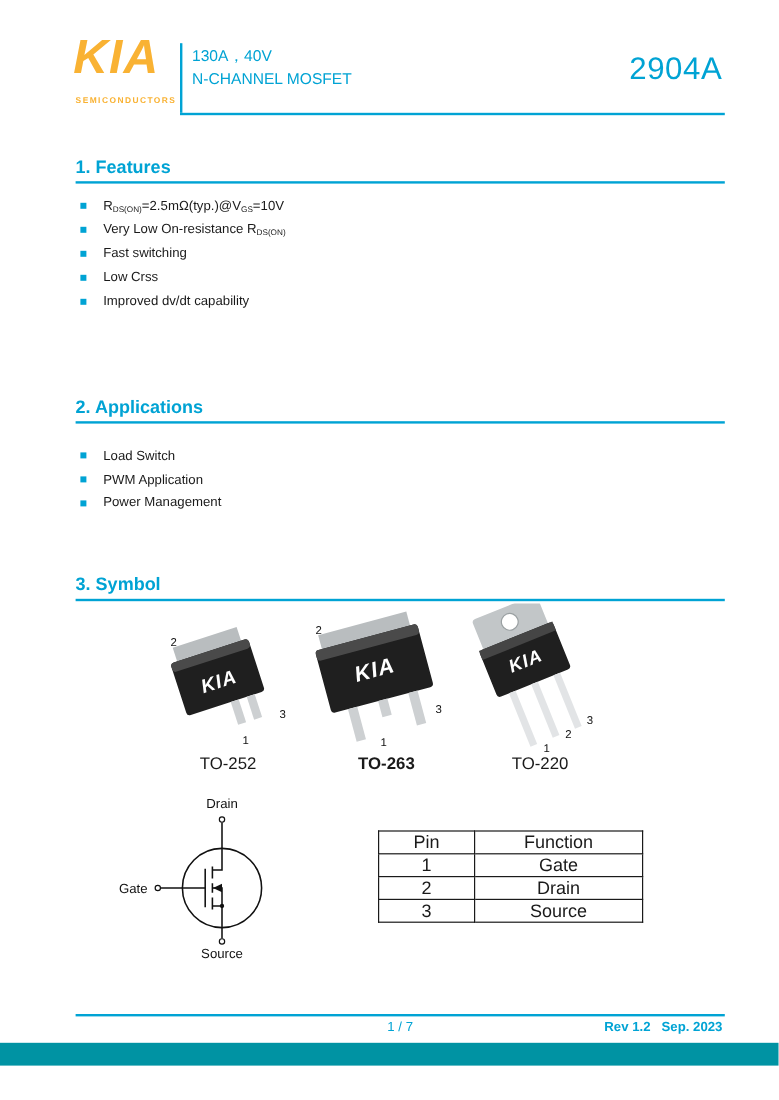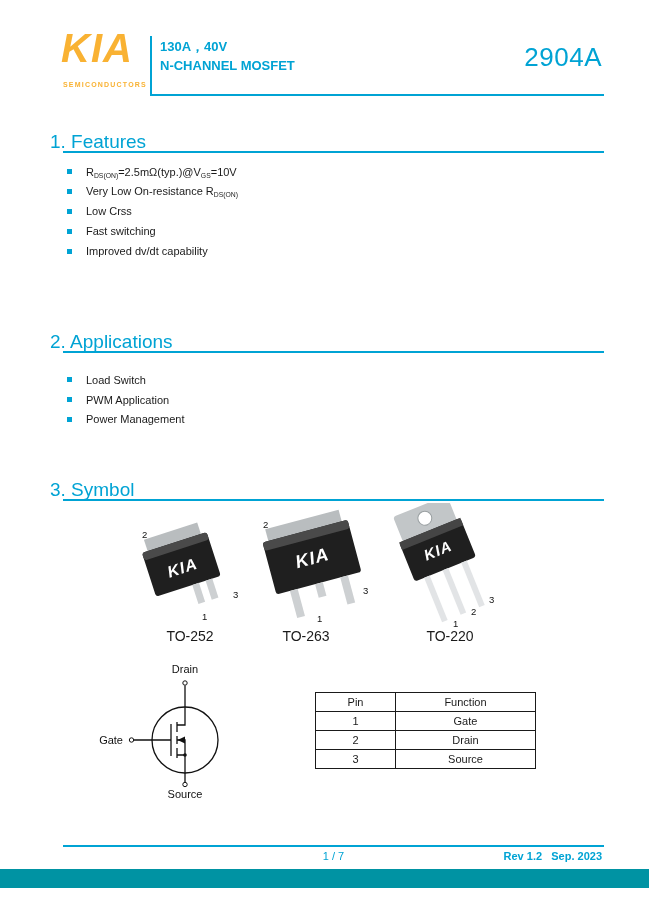--- a/index.html
+++ b/index.html
@@ -4,58 +4,58 @@
 <style>
   * { margin:0; padding:0; box-sizing:border-box; }
   html,body { background:#ffffff; }
   body { font-family:"Liberation Sans","DejaVu Sans",sans-serif; color:#1a1a1a; }
   .page { position:relative; width:649px; height:917px; background:#fff; overflow:hidden; margin:0 auto;padding-left:32px; }
 
   
   .logo-text { position:absolute; left:61px; top:26px; font-size:40px; font-weight:bold; font-style:italic; letter-spacing:1px; color:var(--logo,#f9b233); }
   .logo-sub  { position:absolute; left:63px; top:81px; font-size:7px; font-weight:bold; letter-spacing:1.2px; color:var(--logo,#f9b233); }
   .header-vrule { position:absolute; left:150px; top:36px; width:2px; height:58px; background:var(--accent,#00a3d4); }
-  .header-sub { position:absolute; left:160px; top:37px; font-size:13px; font-weight:bold; color:var(--accent,#00a3d4); line-height:19px; }
+  .header-sub { position:absolute; left:160px; top:37px; font-size:13px; font-weight:normal; color:var(--accent,#00a3d4); line-height:19px; }
   .part-number { position:absolute; top:42px; right:47px; font-size:26px; font-weight:400; color:var(--accent,#00a3d4); letter-spacing:0.5px; }
   .header-rule { position:absolute; left:150px; top:94px; width:454px; height:2px; background:var(--accent,#00a3d4); }
 
   
-  .sec-title { position:absolute; left:50px; font-size:19px; font-weight:normal; color:var(--accent,#00a3d4); }
+  .sec-title { position:absolute; left:63px; font-size:15px; font-weight:bold; color:var(--accent,#00a3d4); }
   .sec-rule  { position:absolute; left:63px; width:541px; height:1.5px; background:var(--accent,#00a3d4); }
   .t-features { top:131px; } .r-features { top:151px; }
   .t-applications { top:331px; } .r-applications { top:351px; }
   .t-symbol { top:479px; } .r-symbol { top:499px; }
 
   ul.blist { position:absolute; left:63px; width:510px; list-style:none; }
   .u-features { top:162px; }
   .u-applications { top:370px; }
   ul.blist li { height:19.8px; display:flex; align-items:center; font-size:11px; color:#1a1a1a; }
   .bullet { flex:0 0 auto; width:5px; height:5px; margin-left:4px; margin-right:14px; background:var(--accent,#00a3d4); }
   sub { font-size:0.62em; vertical-align:-0.25em; }
 
   
   .pkg { position:absolute; }
   .pkg-252 { left:132px; top:514px; width:115px; height:112px; }
   .pkg-263 { left:255px; top:506px; width:120px; height:122px; }
   .pkg-220 { left:375px; top:503px; width:155px; height:130px; }
   .pkg-label { position:absolute; top:628px; width:100px; text-align:center; font-size:14px; color:#1a1a1a; }
-  .l-252 { left:140px; } .l-263 { left:256px; } .l-220 { left:400px; }
+  .l-252 { left:140px; } .l-263 { left:272px;font-weight:bold; } .l-220 { left:400px; }
   .pkg-brand { fill:#ffffff; font-weight:bold; font-style:italic; letter-spacing:1px; font-family:"Liberation Sans","DejaVu Sans",sans-serif; }
   .pin-num { fill:#111; font-size:9.5px; font-family:"Liberation Sans","DejaVu Sans",sans-serif; }
 
   
   .schematic { position:absolute; left:85px; top:662px; width:210px; height:140px; }
   .wire { stroke:#111; stroke-width:1.3; fill:none; }
   .outline { stroke:#111; stroke-width:1.3; fill:none; }
   .term { fill:#fff; stroke:#111; stroke-width:1; }
   .sym-label { fill:#111; font-size:11px; font-family:"Liberation Sans","DejaVu Sans",sans-serif; }
 
   
   .pin-table { position:absolute; left:315px; top:692px; border-collapse:collapse; }
-  .pin-table th, .pin-table td { border:1px solid #1a1a1a; font-size:11px; font-weight:normal; text-align:center; color:#1a1a1a; height:19px; padding:0; }
+  .pin-table th, .pin-table td { border:1px solid #1a1a1a; font-size:15px; font-weight:normal; text-align:center; color:#1a1a1a; height:19px; padding:0; }
   .pin-table .col-pin { width:80px; }
   .pin-table .col-fn  { width:140px; }
 
   
   .footer-rule { position:absolute; left:63px; top:845px; width:541px; height:1.5px; background:var(--accent,#00a3d4); }
   .page-num { position:absolute; left:63px; top:850px; width:541px; text-align:center; font-size:11px; font-weight:normal; color:var(--accent,#00a3d4); }
   .rev-info { position:absolute; top:850px; right:47px; font-size:11px; font-weight:bold; color:var(--accent,#00a3d4); white-space:pre; }
   .bottom-bar { position:absolute; left:0; top:869px; width:649px; height:19px; background:var(--footer-bar,#0093a3); }
 </style>
 </head>
@@ -81,25 +81,25 @@
     <li>
         <span class="bullet"></span>
         <span>R<sub>DS(ON)</sub>=2.5mΩ(typ.)@V<sub>GS</sub>=10V</span>
       </li>
     <li>
         <span class="bullet"></span>
         <span>Very Low On-resistance R<sub>DS(ON)</sub></span>
       </li>
     <li>
         <span class="bullet"></span>
+        <span>Fast switching</span>
+      </li>
+    <li>
+        <span class="bullet"></span>
         <span>Low Crss</span>
-      </li>
-    <li>
-        <span class="bullet"></span>
-        <span>Fast switching</span>
       </li>
     <li>
         <span class="bullet"></span>
         <span>Improved dv/dt capability</span>
       </li>
   </ul>
 
   <div class="sec-title t-applications">2. Applications</div>
   <div class="sec-rule r-applications"></div>
   <ul class="blist u-applications">

